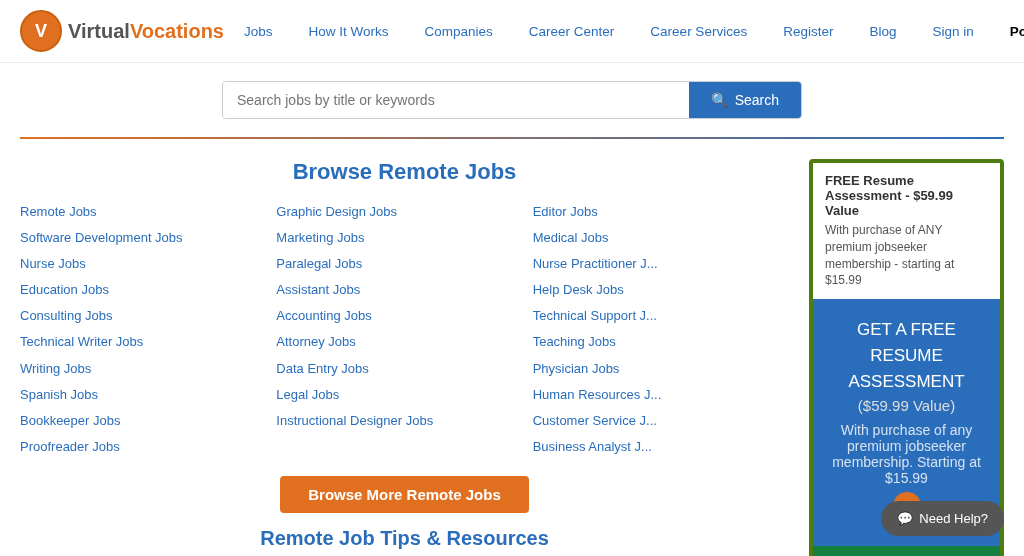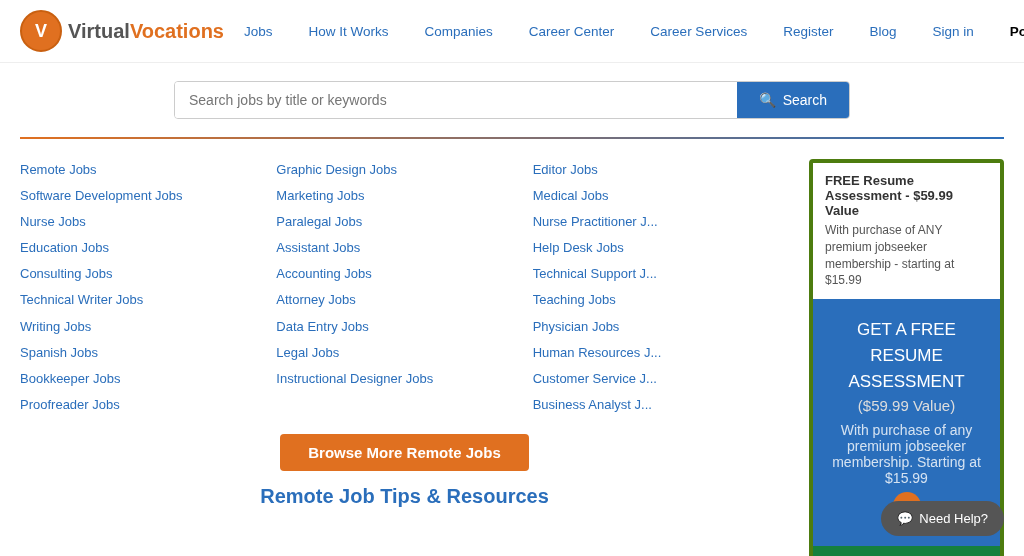--- a/index.html
+++ b/index.html
@@ -11,21 +11,21 @@
     .logo-circle { width: 42px; height: 42px; border-radius: 50%; background: #e07020; display: flex; align-items: center; justify-content: center; color: #fff; font-weight: bold; font-size: 18px; border: 2px solid #c96010; }
     .logo-text { font-size: 20px; font-weight: bold; }
     .logo-text .virtual { color: #555; }
     .logo-text .vocations { color: #e07020; }
     nav { display: flex; align-items: center; gap: 36px; flex: 1; justify-content: flex-end; }
     nav a { color: #2a6ebb; text-decoration: none; font-size: 13.5px; white-space: nowrap; }
     .nav-post { color: #000000; font-weight: 700; }
 
     
     .search-section { padding: 18px 40px; display: flex; justify-content: center; }
-    .search-box { display: flex; width: 676px; border: 1px solid #ccc; border-radius: 4px; overflow: hidden; }
+    .search-box { display: flex; width: 580px; border: 1px solid #ccc; border-radius: 4px; overflow: hidden; }
     .search-input { flex: 1; padding: 10px 14px; font-size: 14px; border: none; outline: none; color: #999; }
     .search-btn { background: #2a6ebb; color: #fff; border: none; padding: 10px 22px; cursor: pointer; font-size: 14px; display: flex; align-items: center; gap: 6px; }
 
     
     .divider { height: 2px; background: linear-gradient(to right, #e07020, #2a6ebb); margin: 0 20px 0 20px; }
 
     
     .main { display: flex; padding: 20px 20px 10px 20px; gap: 20px; }
     .browse-section { flex: 1; }
     .browse-title { text-align: center; color: #2a6ebb; font-size: 22px; font-weight: bold; margin-bottom: 16px; }
@@ -91,20 +91,21 @@
       <span>Search</span>
     </button>
   </div>
 </div>
 
 <div class="divider"></div>
 
 <div class="main">
 
   <div class="browse-section">
+    <div class="browse-title">Browse Remote Jobs</div>
     <div class="job-columns">
       <div class="job-col" id="col1">
           <a href="#" class="job-link">Remote Jobs</a>
           <a href="#" class="job-link">Software Development Jobs</a>
           <a href="#" class="job-link">Nurse Jobs</a>
           <a href="#" class="job-link">Education Jobs</a>
           <a href="#" class="job-link">Consulting Jobs</a>
           <a href="#" class="job-link">Technical Writer Jobs</a>
           <a href="#" class="job-link">Writing Jobs</a>
           <a href="#" class="job-link">Spanish Jobs</a>

